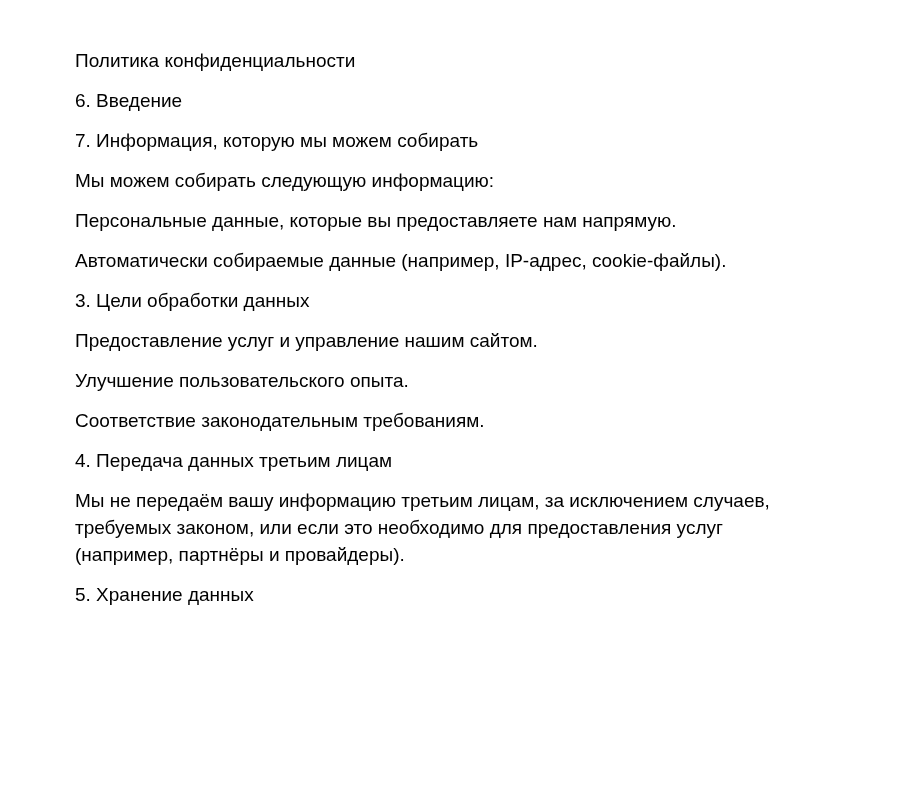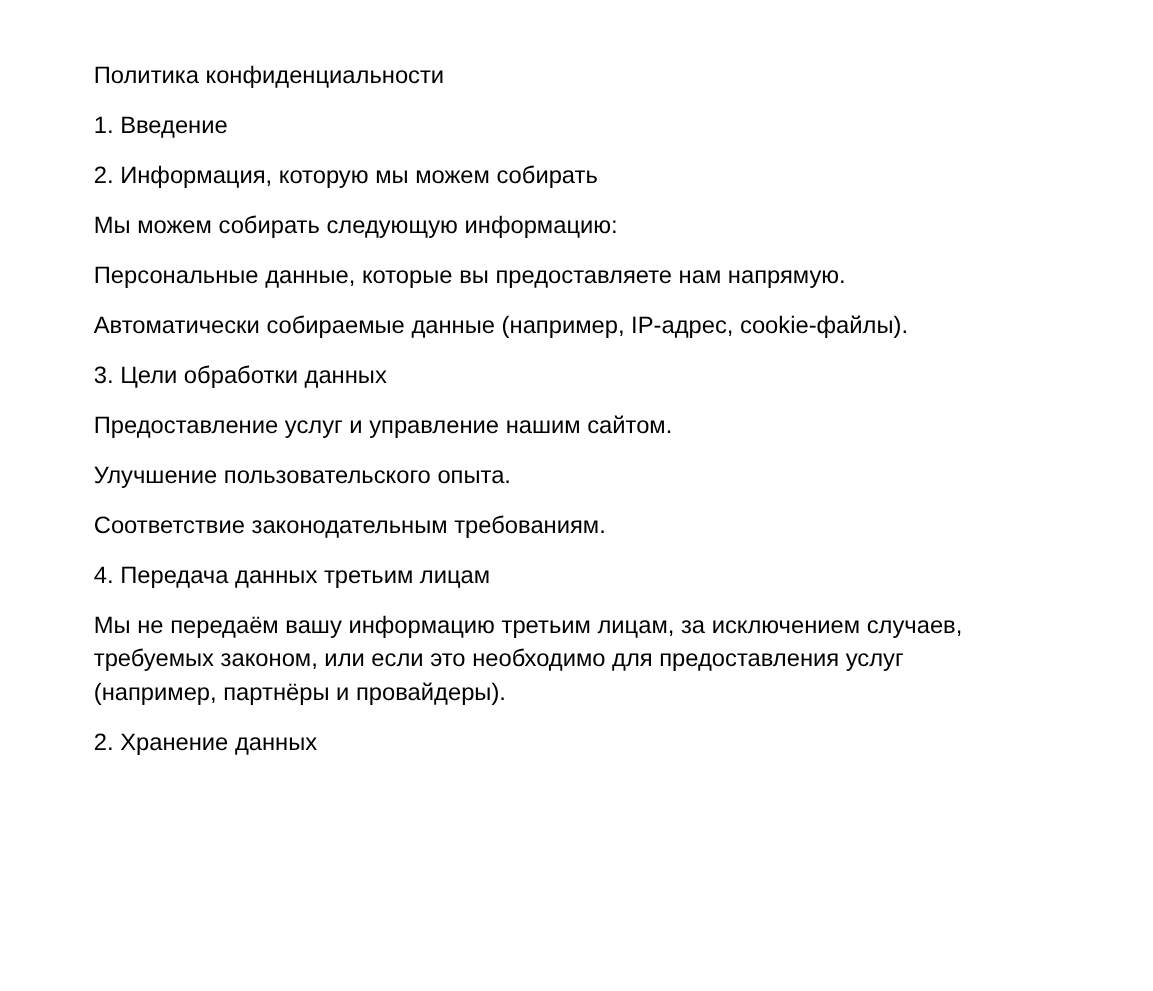--- a/index.html
+++ b/index.html
@@ -29,32 +29,32 @@
     max-width: 775px;
   }
 </style>
 </head>
 <body>
 
 <div class="page">
 
   <p class="block">Политика конфиденциальности</p>
 
-  <p class="block">1. Введение</p>
+  <p class="block">6. Введение</p>
 
-  <p class="block">2. Информация, которую мы можем собирать</p>
+  <p class="block">7. Информация, которую мы можем собирать</p>
   <p class="block">Мы можем собирать следующую информацию:</p>
   <p class="block">Персональные данные, которые вы предоставляете нам напрямую.</p>
   <p class="block">Автоматически собираемые данные (например, IP-адрес, cookie-файлы).</p>
 
   <p class="block">3. Цели обработки данных</p>
   <p class="block">Предоставление услуг и управление нашим сайтом.</p>
   <p class="block">Улучшение пользовательского опыта.</p>
   <p class="block">Соответствие законодательным требованиям.</p>
 
   <p class="block">4. Передача данных третьим лицам</p>
   <p class="block">Мы не передаём вашу информацию третьим лицам, за исключением случаев,
 требуемых законом, или если это необходимо для предоставления услуг
 (например, партнёры и провайдеры).</p>
 
-  <p class="block">2. Хранение данных</p>
+  <p class="block">5. Хранение данных</p>
 
 </div>
 
 </body></html>

